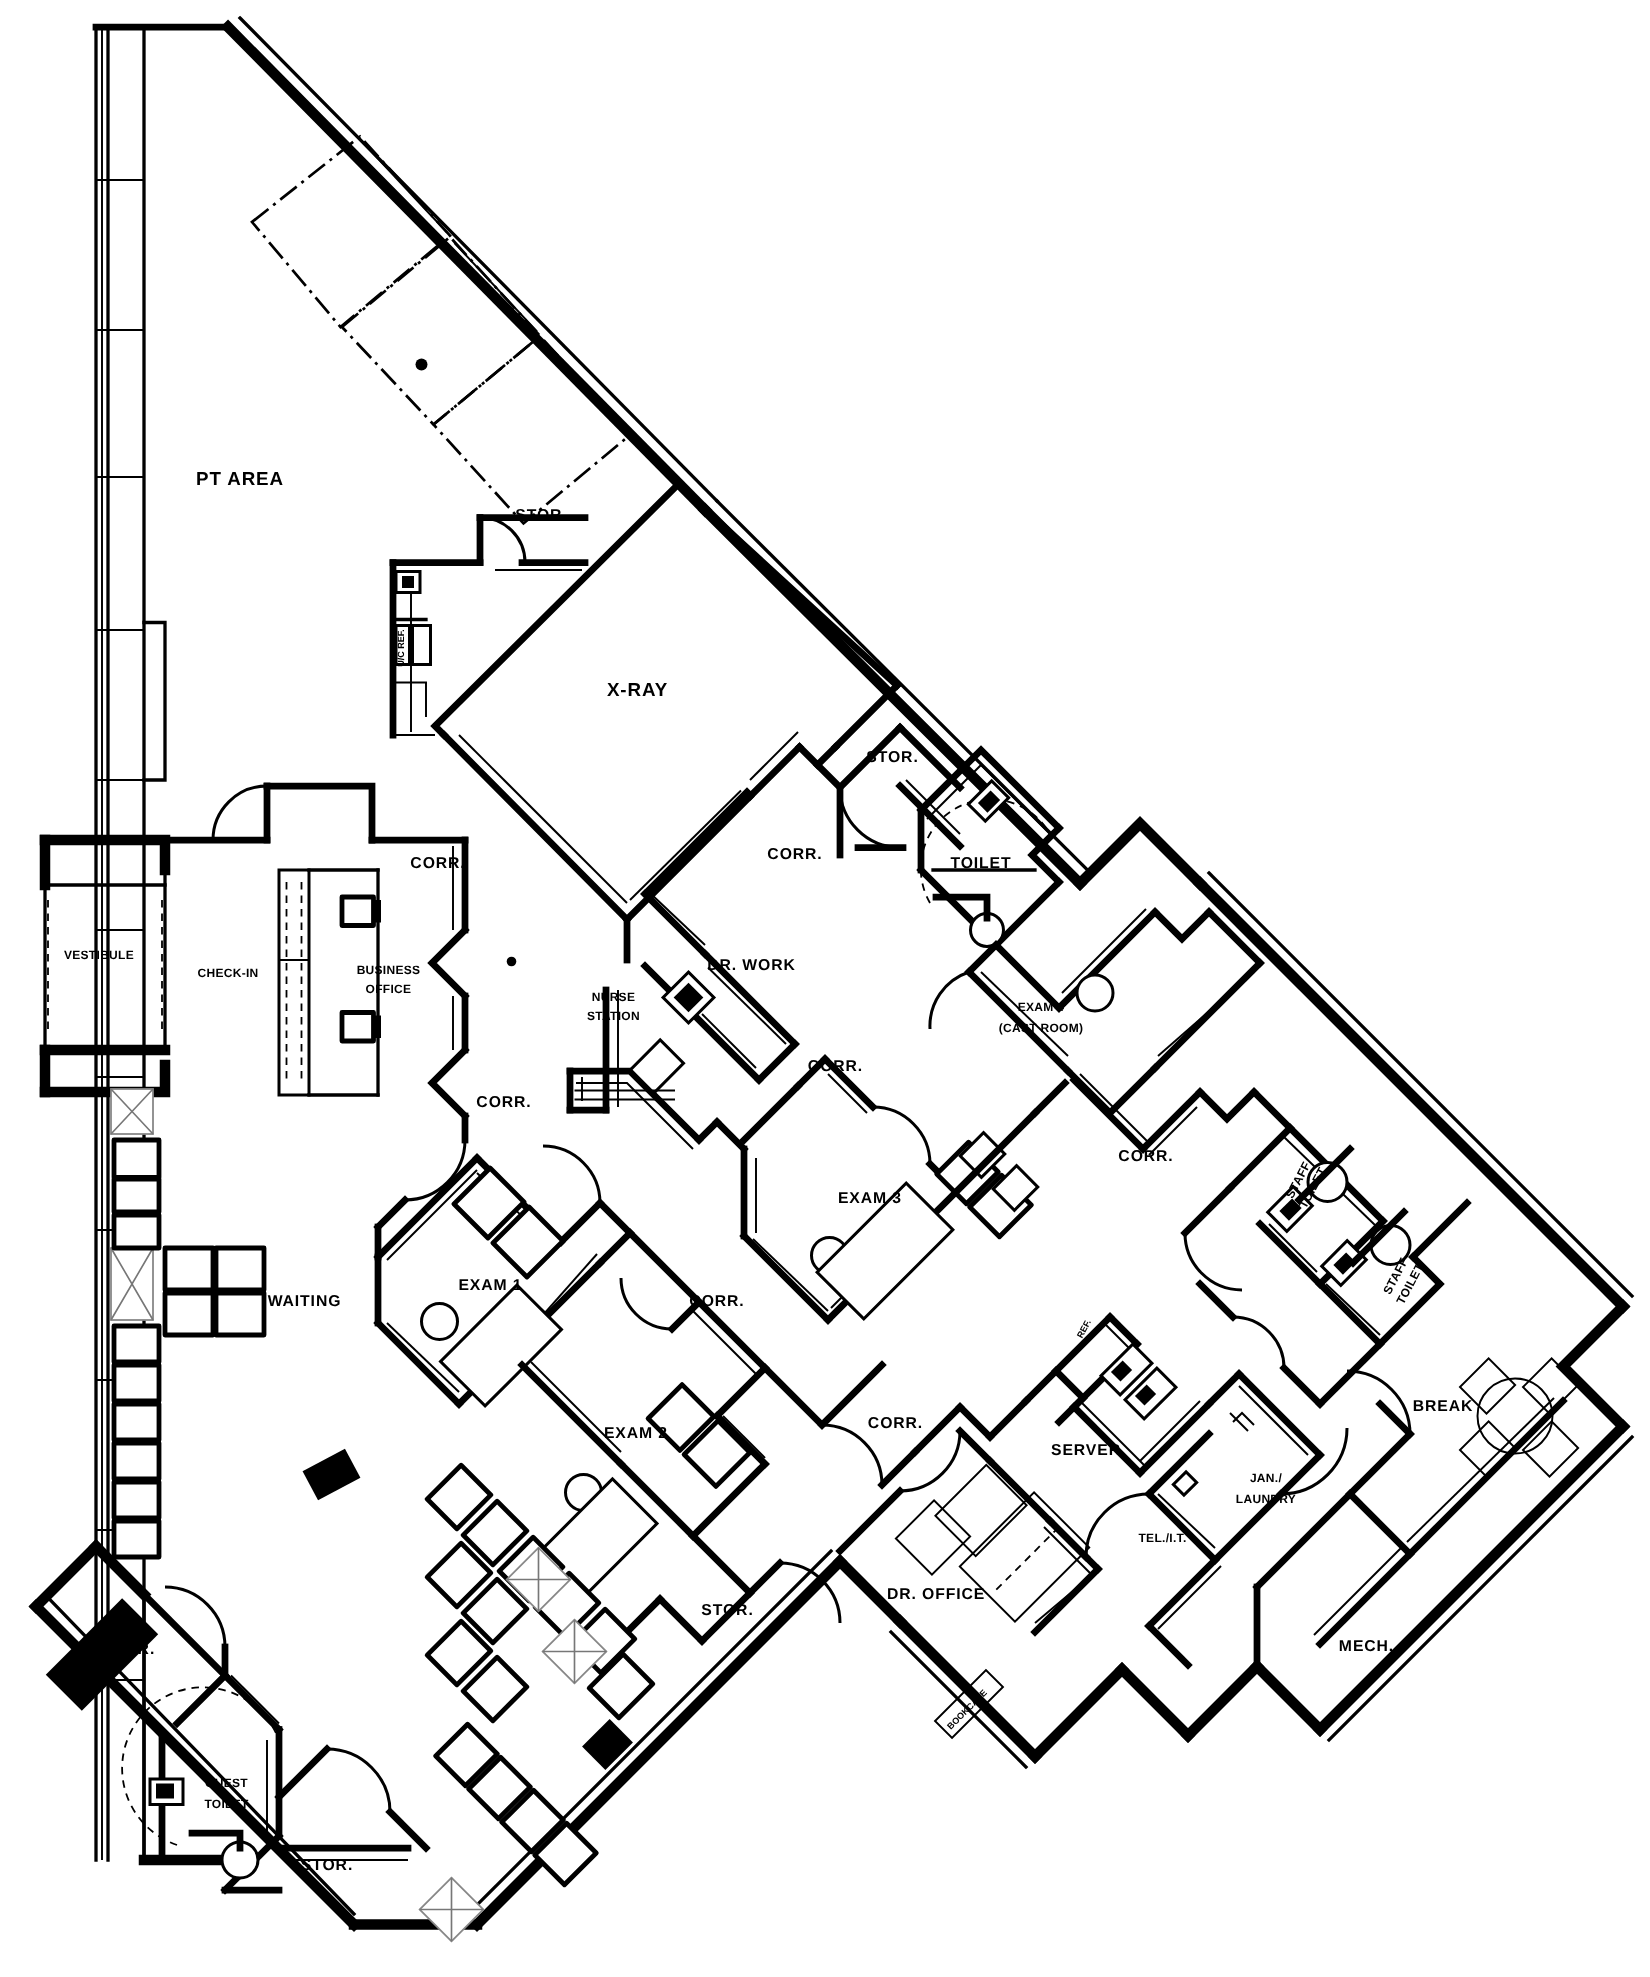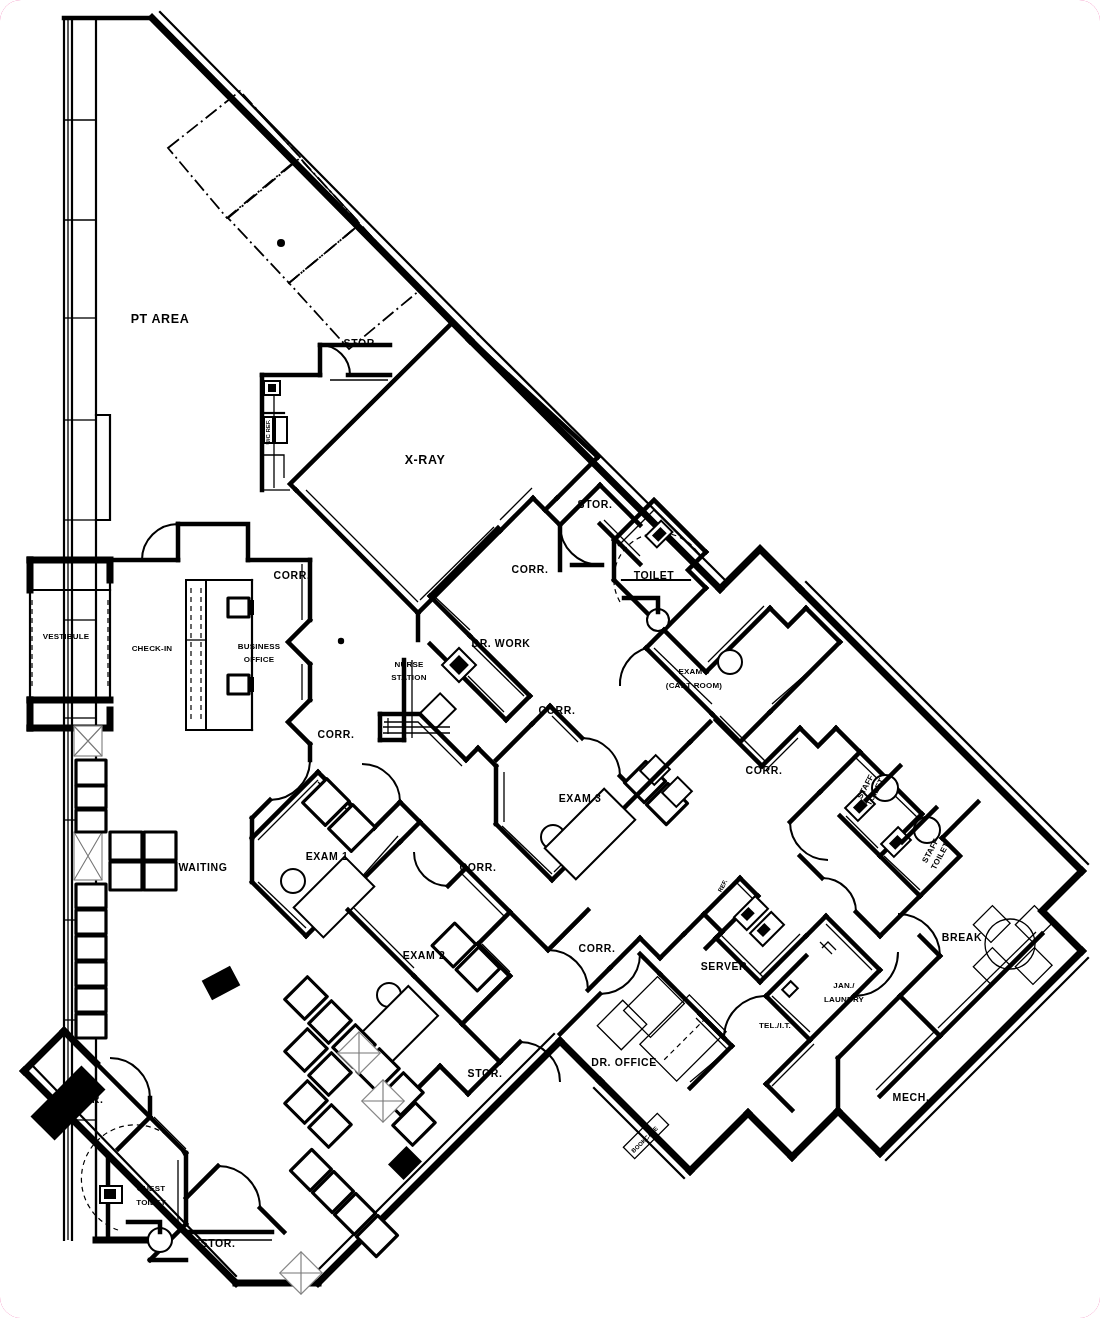--- a/index.html
+++ b/index.html
@@ -9,21 +9,20 @@
   }
   body {
     font-family: "Liberation Sans", sans-serif;
   }
   #plan-wrap {
     position: relative;
     width: 1100px;
     height: 1318px;
     background: #ec4899;
     overflow: hidden;
-    border-radius: 21px;
   }
   svg.floorplan {
     display: block;
     width: 1100px;
     height: 1318px;
   }
   .wall-thick {
     fill: none;
     stroke: #000;
     stroke-width: 7;

